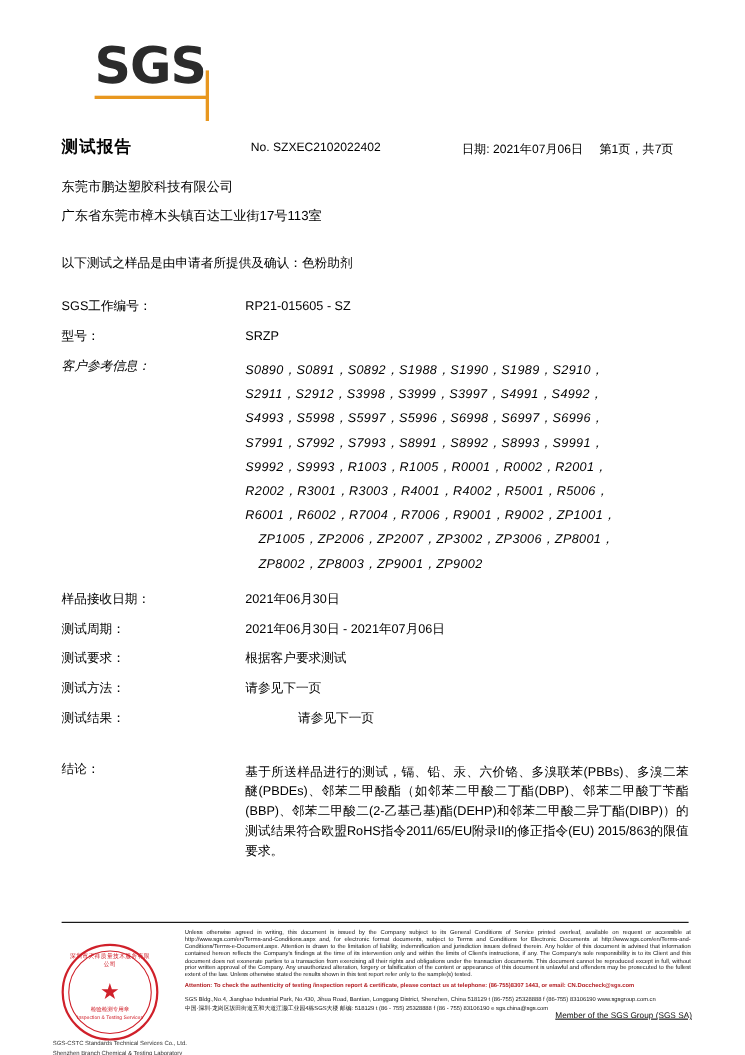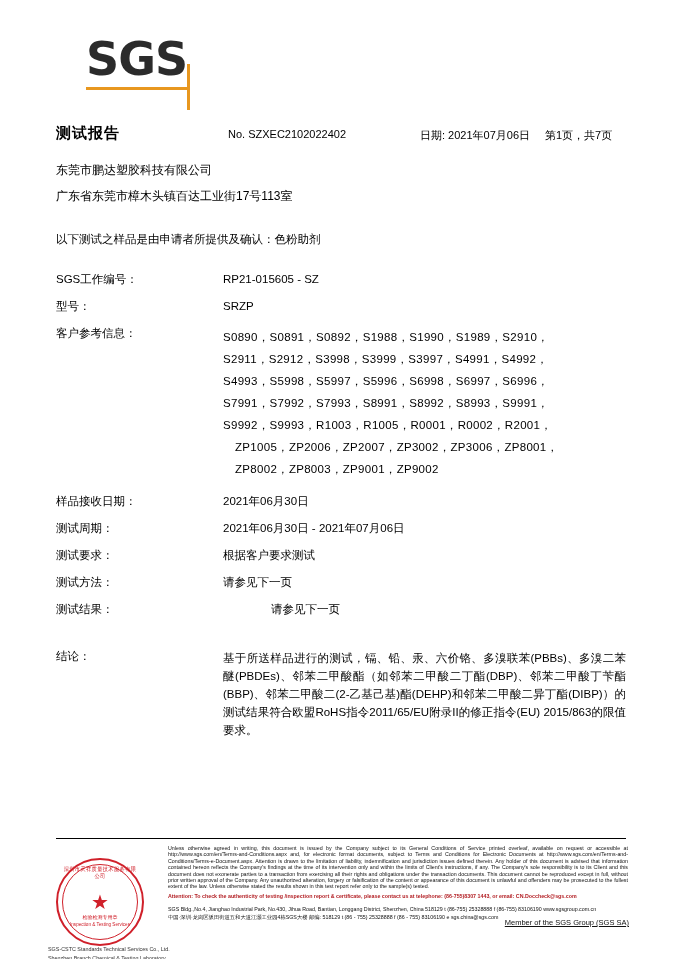--- a/index.html
+++ b/index.html
@@ -304,28 +304,30 @@
     <div class="field-row">
       <div class="field-label">SGS工作编号：</div>
       <div class="field-value">RP21-015605 - SZ</div>
     </div>
 
     <div class="field-row">
       <div class="field-label">型号：</div>
       <div class="field-value">SRZP</div>
     </div>
 
-    <div class="field-row" style="margin-bottom:14px;">
+    <div class="field-row" style="margin-bottom:14px;font-style:italic;">
       <div class="field-label">客户参考信息：</div>
       <div class="field-value">
         <div class="ref-line">S0890，S0891，S0892，S1988，S1990，S1989，S2910，</div>
         <div class="ref-line">S2911，S2912，S3998，S3999，S3997，S4991，S4992，</div>
         <div class="ref-line">S4993，S5998，S5997，S5996，S6998，S6997，S6996，</div>
         <div class="ref-line">S7991，S7992，S7993，S8991，S8992，S8993，S9991，</div>
         <div class="ref-line">S9992，S9993，R1003，R1005，R0001，R0002，R2001，</div>
+        <div class="ref-line">R2002，R3001，R3003，R4001，R4002，R5001，R5006，</div>
+        <div class="ref-line">R6001，R6002，R7004，R7006，R9001，R9002，ZP1001，</div>
         <div class="ref-line indent">ZP1005，ZP2006，ZP2007，ZP3002，ZP3006，ZP8001，</div>
         <div class="ref-line indent">ZP8002，ZP8003，ZP9001，ZP9002</div>
       </div>
     </div>
 
     <div class="field-row">
       <div class="field-label">样品接收日期：</div>
       <div class="field-value">2021年06月30日</div>
     </div>
 

